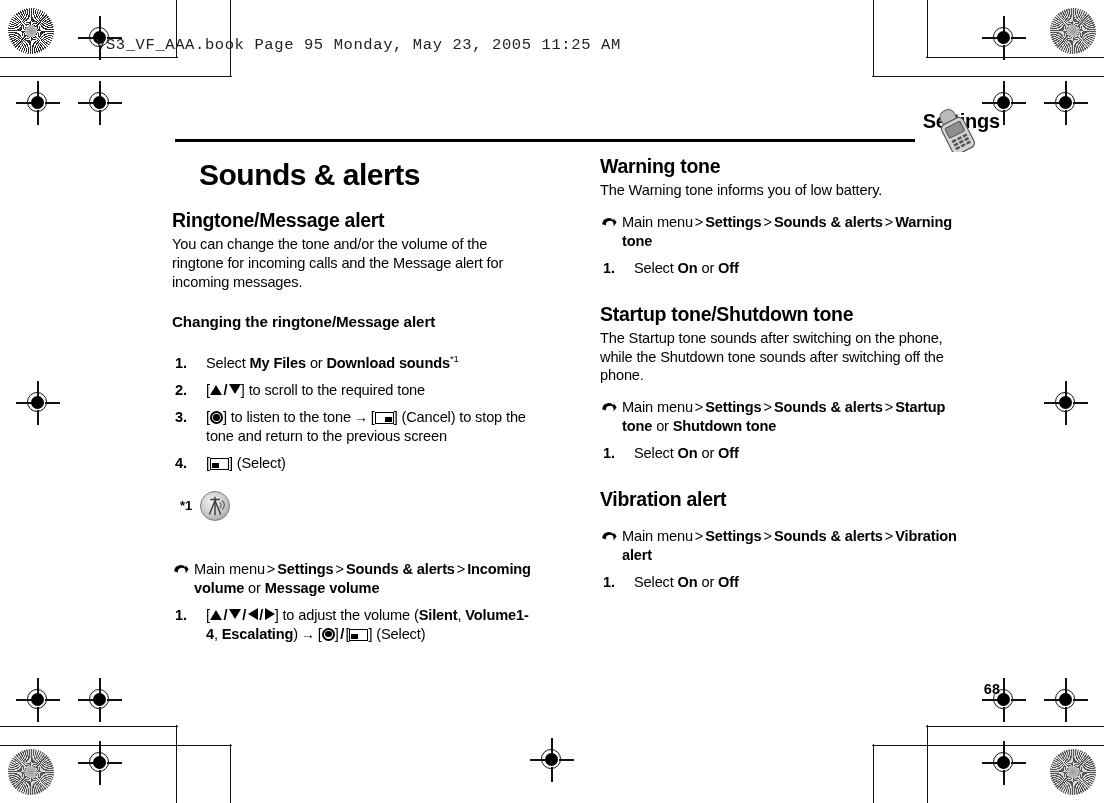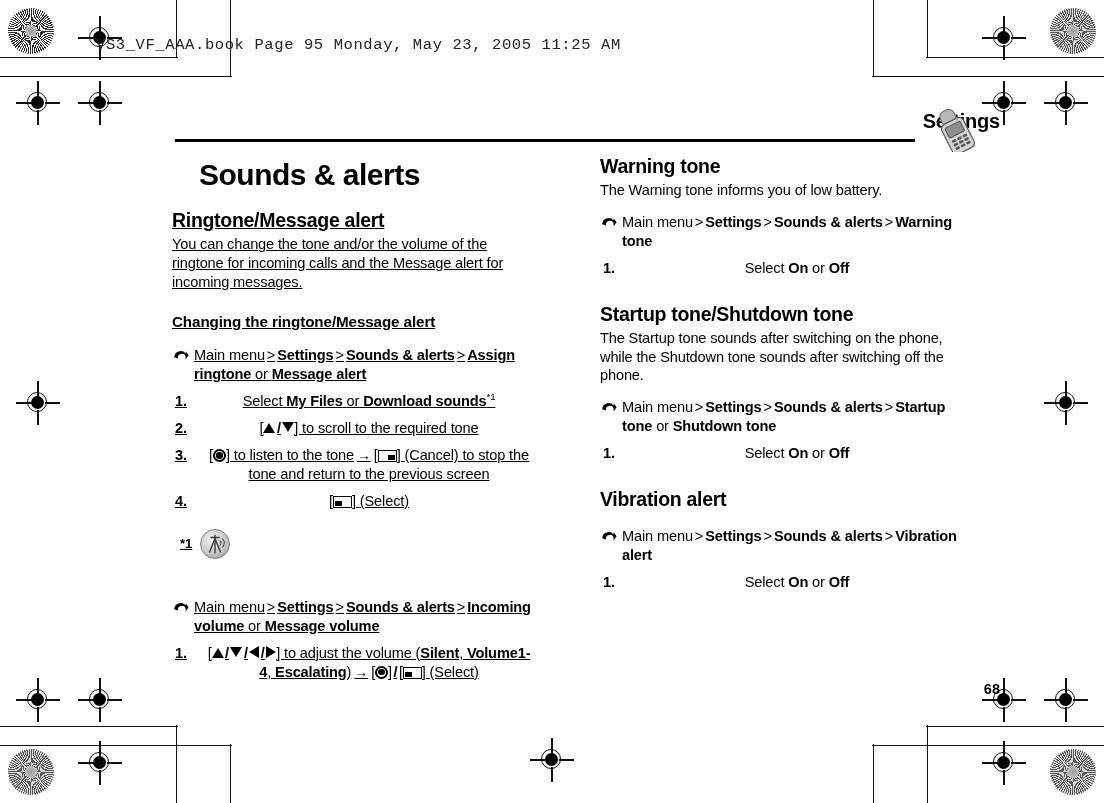--- a/index.html
+++ b/index.html
@@ -139,21 +139,21 @@
     font-size: 30px;
     font-weight: bold;
     letter-spacing: -0.5px;
   }
 
   .col {
     position: absolute;
     top: 210px;
     width: 360px;
   }
-  .col-left  { left: 172px; text-decoration: underline; }
+  .col-left  { left: 172px; }
   .col-right { left: 600px; top: 156px; }
 
   h2.sec {
     font-size: 19.5px;
     font-weight: bold;
     margin: 0 0 3px 0;
     letter-spacing: -0.3px;
     line-height: 1.12;
   }
   h3.sub {
@@ -203,21 +203,21 @@
     line-height: 1.30;
     letter-spacing: -0.15px;
     margin-top: 8px;
   }
   .step-num {
     flex: 0 0 34px;
     font-weight: bold;
     padding-left: 3px;
     box-sizing: border-box;
   }
-  .step-body { flex: 1 1 auto; text-align: center; }
+  .step-body { flex: 1 1 auto; }
 
   b { font-weight: bold; }
   .tri-up, .tri-dn, .tri-lf, .tri-rt {
     width: 0; height: 0;
     display: inline-block;
     vertical-align: 0px;
   }
   .tri-up { border-left: 6px solid transparent; border-right: 6px solid transparent; border-bottom: 10px solid #000; }
   .tri-dn { border-left: 6px solid transparent; border-right: 6px solid transparent; border-top: 10px solid #000; vertical-align: 1px; }
   .tri-lf { border-top: 6px solid transparent; border-bottom: 6px solid transparent; border-right: 10px solid #000; vertical-align: 0px; }
@@ -485,32 +485,20 @@
 
   <h2 class="sec">Ringtone/Message alert</h2>
   <p class="body">You can change the tone and/or the volume of the ringtone for incoming calls and the Message alert for incoming messages.</p>
 
   <div class="spacer-md"></div>
 
   <h3 class="sub">Changing the ringtone/Message alert</h3>
 
   <div class="spacer-sm"></div>
 
-  <div class="path-row">
-    <span class="arrow-bullet">
-      <svg viewBox="0 0 17 17" width="17" height="17">
-        <path d="M2.2 10.2 A6.4 6.4 0 0 1 13.6 6.6 L13.6 4.2 L16.6 8.3 L13.6 12.4 L13.6 10.0 A3.6 3.6 0 0 0 6.0 11.6 Z" fill="#000"></path>
-      </svg>
-    </span>
-    <span class="path-text">
-      <span>Main menu</span><span class="gt">&gt;</span><b>Settings</b><span class="gt">&gt;</span><b>Sounds &amp; alerts</b><span class="gt">&gt;</span><b>Assign ringtone</b>
-      <span>or</span>
-      <b>Message alert</b>
-    </span>
-  </div>
 
   <div class="step">
     <span class="step-num">1.</span>
     <span class="step-body">
       <span>Select</span>
       <b>My Files</b>
       <span>or</span>
       <b>Download sounds</b><sup>*1</sup>
     </span>
   </div>

